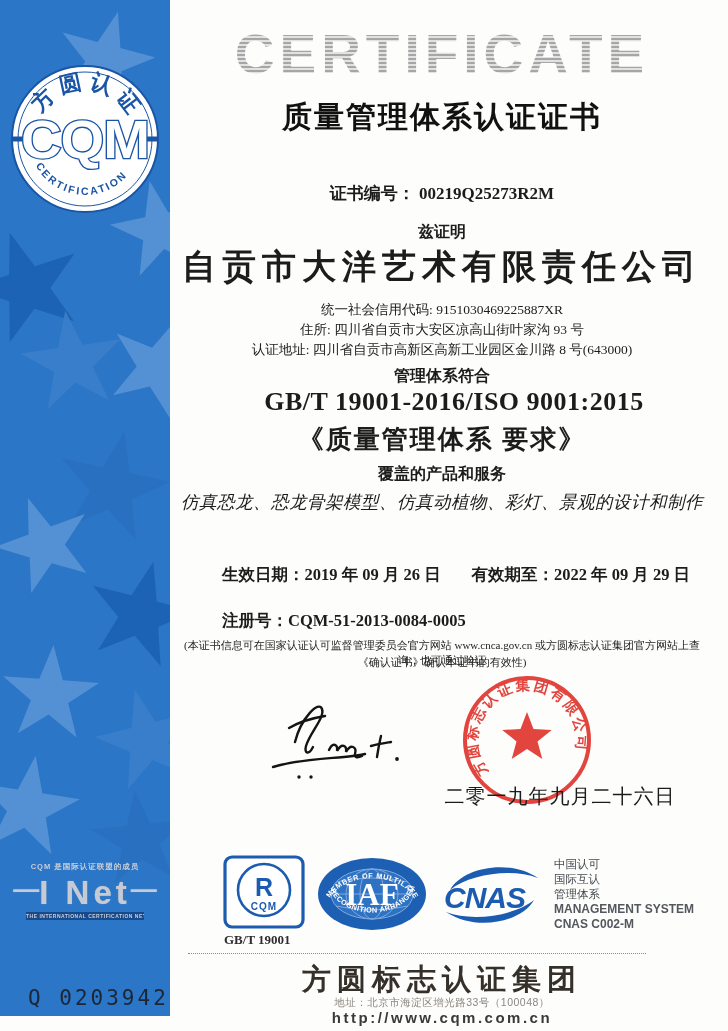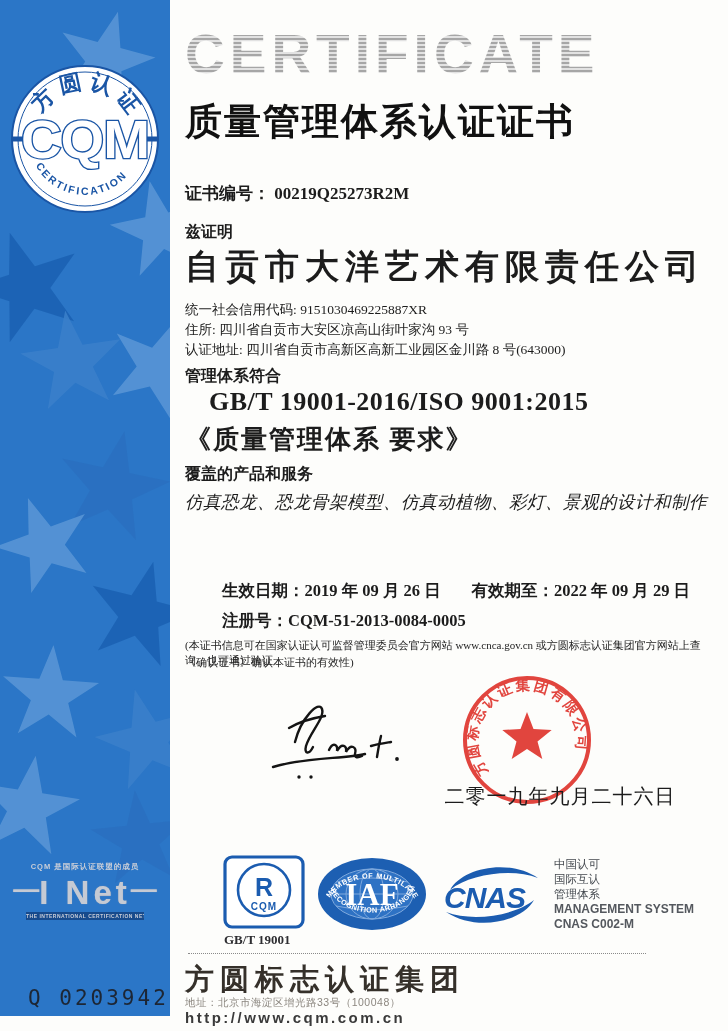--- a/index.html
+++ b/index.html
@@ -24,41 +24,41 @@
                letter-spacing:4px; line-height:1; text-shadow:0 0 1px #9aa2b2; }
   .inet-dash { font-size:26px; vertical-align:6px; letter-spacing:0; }
   .inet-bar { margin:3px auto 0; width:118px; height:8px; background:#174a8c;
               color:#c9ced8; font-size:5px; line-height:8px; letter-spacing:.5px;
               font-weight:bold; white-space:nowrap; overflow:hidden; }
   .serial { position:absolute; left:28px; top:986px; font-family:"DejaVu Sans Mono", monospace;
             font-size:21px; letter-spacing:3px; color:#1d2634; }
 
   
   .main { position:absolute; left:170px; top:0; width:558px; height:1031px; }
-  .cline { position:absolute; left:15px; width:528px; }
+  .cline { position:absolute; left:8px; width:528px; text-align:center; }
 
   .watermark { top:22px; font-family:"Liberation Sans", sans-serif; font-weight:900;
                font-size:55px; letter-spacing:5px; white-space:nowrap;
                background-image:repeating-linear-gradient(to bottom,#a6a6a6 0 2px,#e2e2e2 2px 4px);
                -webkit-background-clip:text; background-clip:text; color:transparent; }
   .title { top:97px; font-family:Liberation Serif, serif; font-weight:900;
-           font-size:37px; letter-spacing:2px; color:#111; }
+           font-size:30px; letter-spacing:2px; color:#111; }
   .cert-no { top:182px; font-size:17px; font-weight:bold; }
   .hereby { top:222px; font-size:16px; font-weight:bold; }
   .company { top:244px; font-size:34px; letter-spacing:6px; font-weight:bold;
              font-style:normal; }
   .small-line { font-size:13.5px; }
   .credit { top:301px; } .addr { top:321px; } .cert-addr { top:341px; }
   .conform { top:366px; font-size:16px; font-weight:bold; }
   .standard { top:387px; font-size:26px; font-weight:bold; letter-spacing:.5px;padding-left:24px; }
   .standard-name { top:422px; font-size:26px; font-weight:bold; letter-spacing:2px; }
   .scope-label { top:464px; font-size:16px; font-weight:bold; }
   .scope { top:490px; font-size:17.5px; letter-spacing:.5px; font-style:italic; }
 
-  .dates-row { position:absolute; top:580px; left:0; width:558px; display:flex;
+  .dates-row { position:absolute; top:564px; left:0; width:558px; display:flex;
                justify-content:space-between; padding:0 38px 0 52px;
                font-size:16.5px; font-weight:bold; }
   .reg-row { position:absolute; top:610px; left:52px; font-size:16.5px; font-weight:bold; }
   .note1 { top:638px; font-size:11px; color:#222; }
   .note2 { top:655px; font-size:11px; color:#222; }
 
   .signature { position:absolute; left:95px; top:688px; }
   .stamp { position:absolute; left:289px; top:672px; opacity:.88; mix-blend-mode:multiply; }
   .issue-date { position:absolute; top:783px; left:270px; width:240px; text-align:center;
                 font-size:20px; font-weight:normal; letter-spacing:1px; }

